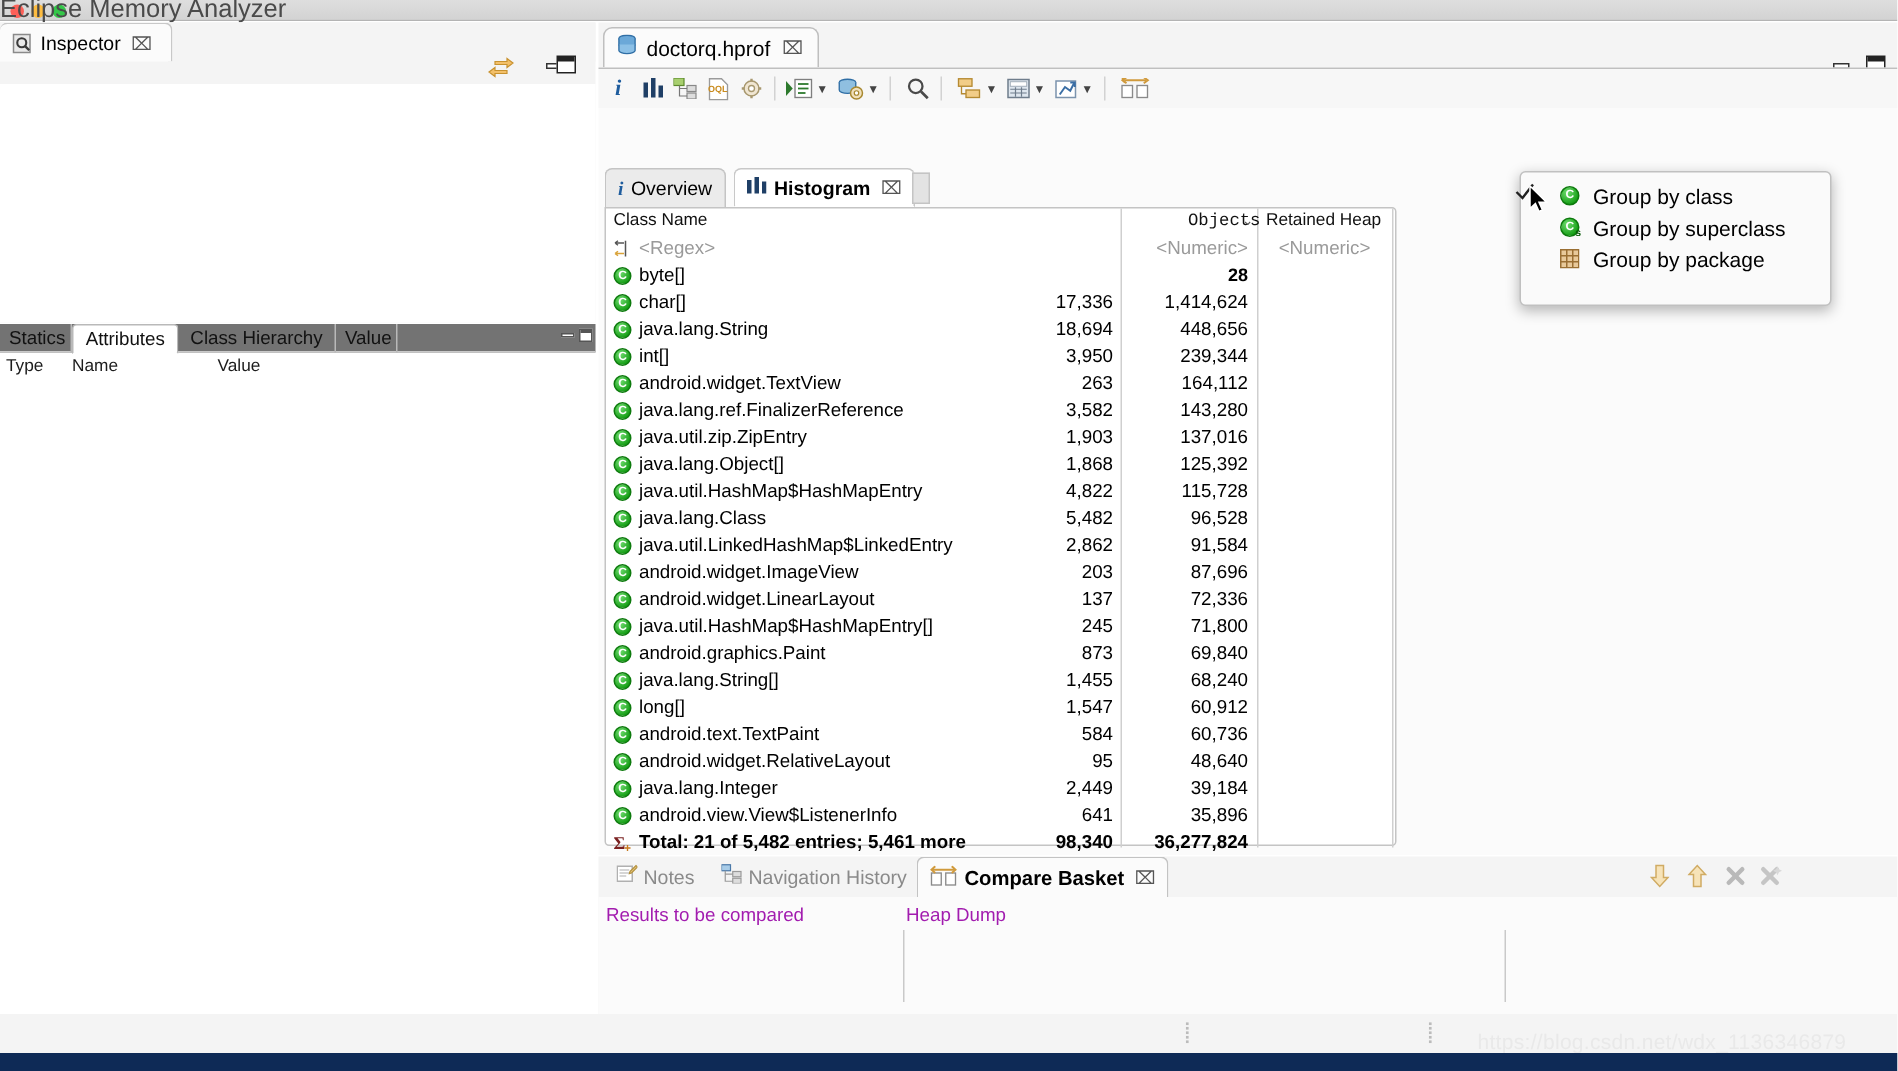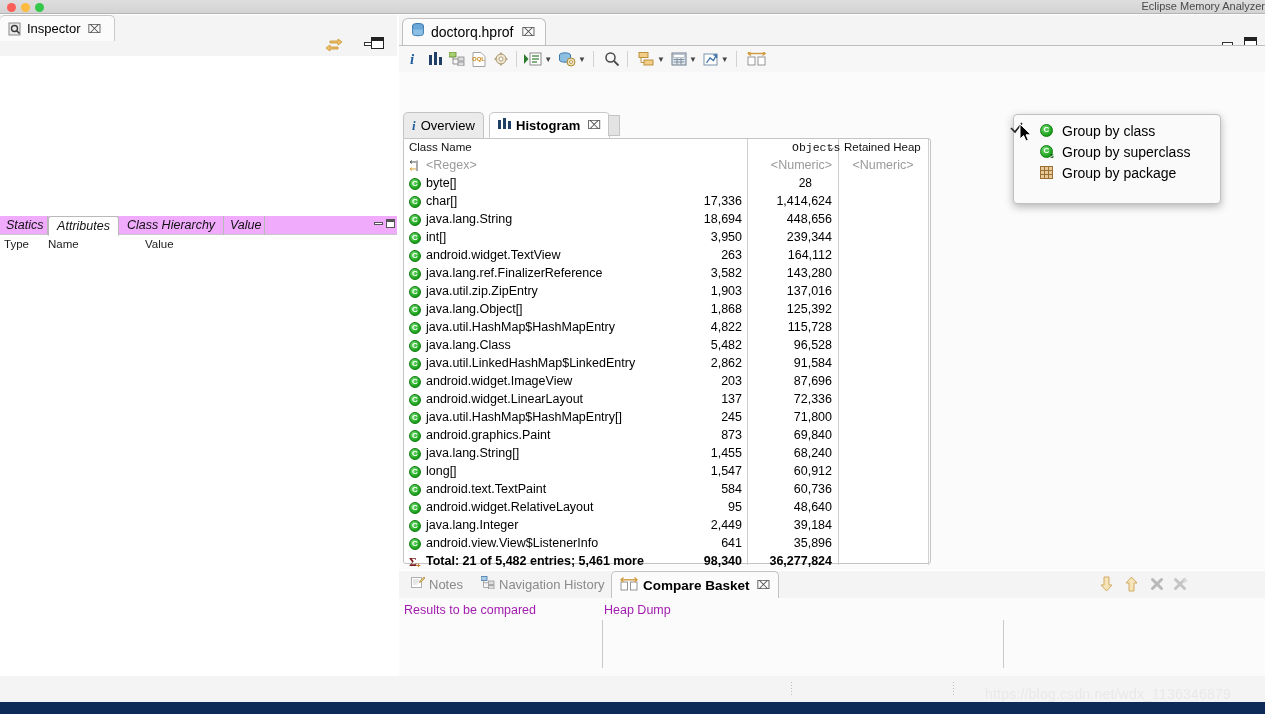--- a/index.html
+++ b/index.html
@@ -16,23 +16,22 @@
   #root { position: relative; width: 1265px; height: 714px; }
 
   
   .titlebar {
     position: absolute; left: 0; top: 0; width: 1265px; height: 14px;
     background: linear-gradient(#dedede, #d3d3d3);
     border-bottom: 1px solid #b4b4b4;
   }
   .tl-title {
     position: absolute; left: 0; right: 0; top: -1px;
-    text-align: right; font-size: 11px; color: #4a4a4a;
+    text-align: left; font-size: 17px; color: #4a4a4a;
     line-height: 14px;
-    padding-left: 22px;
   }
   .traffic { position: absolute; left: 7px; top: 3px; display: flex; gap: 5px; }
   .dot { width: 9px; height: 9px; border-radius: 50%; }
   .dot.r { background: #fc6058; }
   .dot.y { background: #fdbc40; }
   .dot.g { background: #34c749; }
 
   .tabstrip {
     position: absolute; height: 26px;
     background: #f4f4f4;
@@ -73,22 +72,21 @@
   .maxbtn-sm::before { content:""; position:absolute; left:0; top:0; right:0; height:2px; background:#555; }
 
   
   #inspector-view { position: absolute; left: 0; top: 15px; width: 397px; height: 200px; background: #f4f4f4; }
   #inspector-body { position: absolute; left: 0; top: 41px; width: 397px; height: 159px; background: #ffffff; }
 
   #inspector-lower { position: absolute; left: 0; top: 216px; width: 397px; height: 480px; background:#fff; }
   .sub-tabbar {
     position: absolute; left: 0; top: 0; height: 19px; width: 397px;
     border-bottom: 1px solid #c9c9c9;
-    background: #f0abfc;
-    font-style: italic;
+    background: #737373;
   }
   .subtab {
     position: absolute; top: 0; height: 19px; line-height: 19px;
     font-size: 12.5px; padding: 0 6px; color: #111;
     border-right: 1px solid #b9b9b9;
   }
   .subtab.sel { border: 1px solid #b9b9b9; border-bottom: 1px solid #fff;
     background: #fff; border-radius: 3px 3px 0 0; top: 0; height: 20px; line-height: 19px; }
   .col-hdr-row { position: absolute; top: 20px; left: 0; width: 397px; height: 18px; }
   .col-hdr { position: absolute; font-size: 11.5px; color: #1c1c1c; top: 2px; }
@@ -629,21 +627,21 @@
                 </div>
                 <div class="row" style="top: 396px;">
                   <span class="cico">
                     <span class="icon-class">C</span>
                   </span>
                   <span class="cell-name">android.view.View$ListenerInfo</span>
                   <span class="cell-num" style="left: 288px; width: 50px;">641</span>
                   <span class="cell-num" style="left: 348px; width: 80px;">35,896</span>
                   <span class="cell-num" style="left: 438px; width: 82px;"></span>
                 </div>
-                <span class="cell-num" style="left: 328px; width: 80px; top: 37px;">28</span>
+                <span class="cell-num" style="left: 348px; width: 80px; top: 37px; font-weight: bold;">28</span>
               </div>
 
             <div class="row total" style="top:414px;">
               <span class="cico">
                 <svg width="13" height="13" viewBox="0 0 13 13">
                   <text x="0" y="10" font-size="12" fill="#7a2020" font-family="'Liberation Serif',serif">Σ</text>
                   <text x="7" y="12" font-size="8" fill="#c87a1e" font-family="'Liberation Sans',sans-serif">+</text>
                 </svg>
               </span>
               <span class="cell-name">Total: 21 of 5,482 entries; 5,461 more</span>

